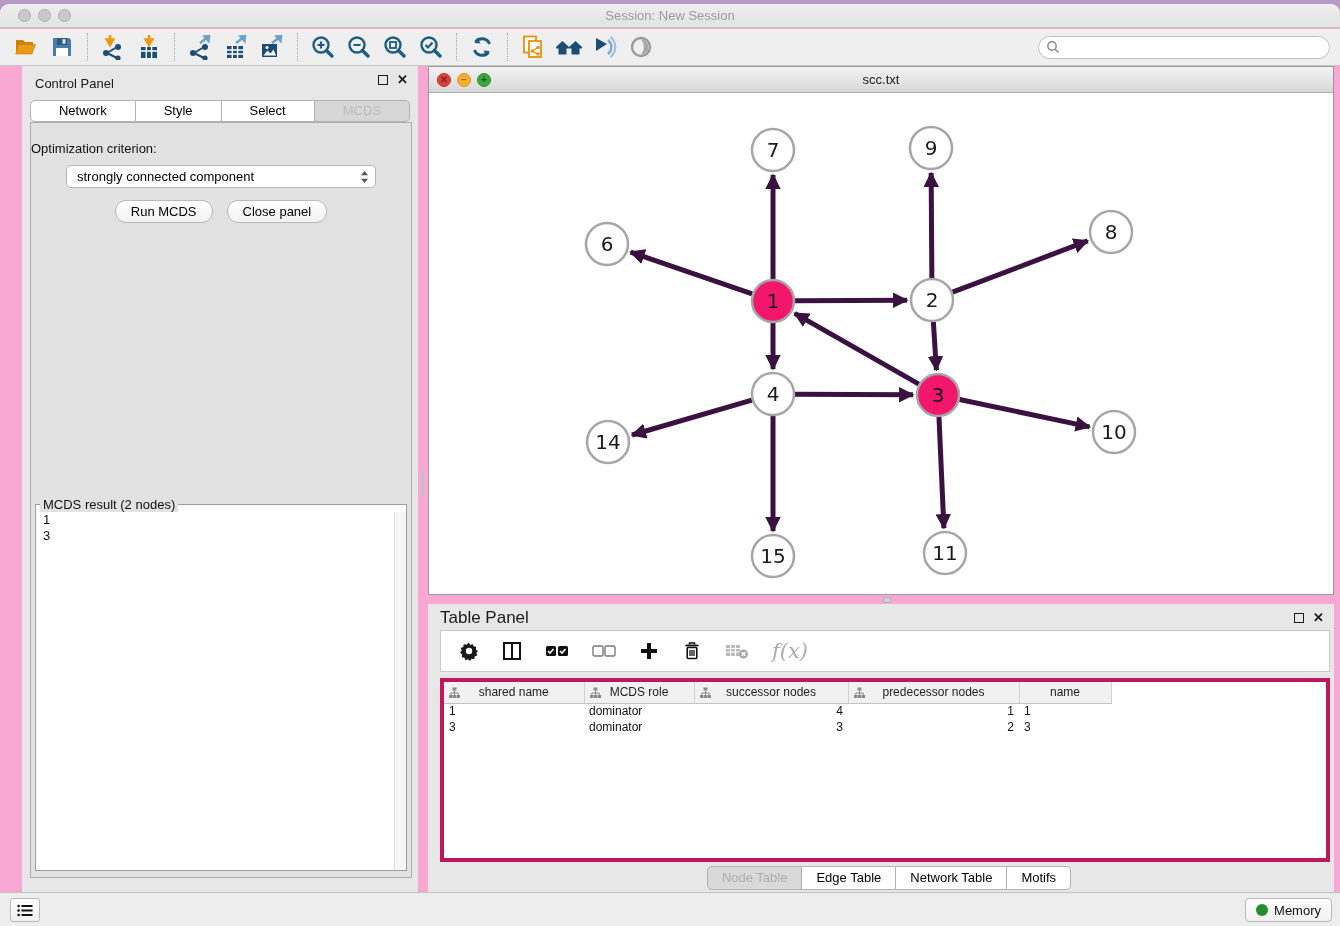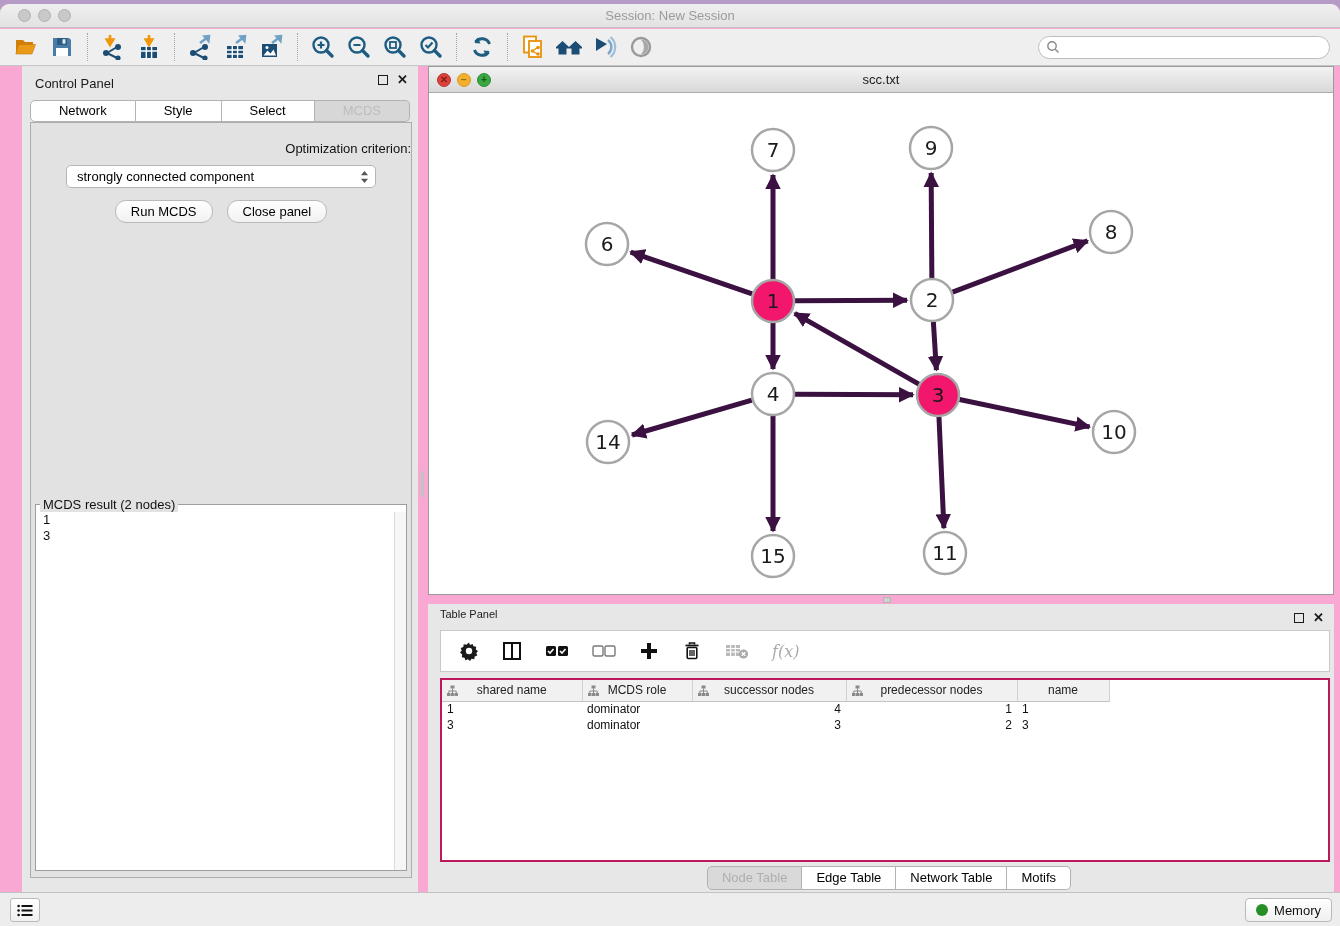--- a/index.html
+++ b/index.html
@@ -40,21 +40,21 @@
   .float-ic { width:10px; height:10px; border:1.6px solid #1a1a1a; display:inline-block; }
   .close-ic { font-size:13px; font-weight:bold; color:#1a1a1a; line-height:10px; }
   .cp-tabs { position:absolute; top:34px; left:0; width:100%; text-align:center; z-index:2; }
   .seg { display:inline-block; vertical-align:top; padding:2px 28px; font-size:13px;
     line-height:16px; background:#fff; border:1px solid #b2b2b2; border-left:none; color:#000; }
   .seg:first-child { border-left:1px solid #b2b2b2; border-radius:5px 0 0 5px; }
   .seg:last-child { border-radius:0 5px 5px 0; }
   .seg.active { background:#d7d7d7; color:#bdbdbd; }
   .cp-content { position:absolute; left:8px; right:6px; top:56px; bottom:14px;
     background:#e2e2e2; border:1px solid #adadad; }
-  .opt-label { margin-top:18px; text-align:right; font-size:13px; color:#111; }
+  .opt-label { margin-top:18px; text-align:left; font-size:13px; color:#111; }
   .select-row { margin:9px auto 0; width:310px; height:23px; background:#fff;
     border:1px solid #b5b5b5; border-radius:5px; display:flex; align-items:center;
     padding:0 6px 0 10px; font-size:13px; }
   .select-row span { flex:1; }
   .btn-row { margin-top:12px; display:flex; justify-content:center; gap:14px; }
   .btn { background:linear-gradient(#ffffff,#f1f1f1); border:1px solid #b9b9b9;
     border-radius:11px; font-size:13px; padding:3px 15px; color:#000;
     font-family:"Liberation Sans",sans-serif; }
   fieldset.result { position:absolute; left:4px; right:4px; top:374px; bottom:6px;
     border:1px solid #9e9e9e; background:#fff; }
@@ -83,29 +83,29 @@
     display:flex; align-items:center; justify-content:center; line-height:1; }
   .nf-close { background:#de4137; border:1px solid #b33a31; color:#7e1f1a; }
   .nf-min   { background:#f2b02c; border:1px solid #d89a23; color:#8e6a14; }
   .nf-max   { background:#3aa741; border:1px solid #2c8f33; color:#14581a; }
   .nf-title { position:absolute; left:0; right:0; top:0; height:26px; line-height:26px;
     text-align:center; font-size:13px; color:#1a1a1a; }
   .nf-canvas { position:relative; width:100%; height:501px; background:#fff; }
 
   
   .table-panel { position:absolute; left:406px; right:6px; top:538px; bottom:0; background:#e7e7e7; }
-  .tp-title { position:absolute; top:4px; left:12px; font-size:11px; color:#1a1a1a; }
+  .tp-title { position:absolute; top:4px; left:12px; font-size:17px; color:#1a1a1a; }
   .tp-toolbar { position:absolute; left:12px; right:4px; top:26px; height:42px;
     background:#fff; border:1px solid #c9c9c9; display:flex; align-items:center;
     gap:23px; padding-left:18px; }
   .tp-ic { display:flex; align-items:center; justify-content:center; border:none;
     background:transparent; }
-  .fx { font-family:"DejaVu Serif",serif; font-style:italic; font-size:16px; color:#ababab; }
+  .fx { font-family:"DejaVu Serif",serif; font-style:italic; font-size:21px; color:#ababab; }
   .tbl-wrap { position:absolute; left:12px; right:4px; top:74px; height:184px;
-    background:#fff; border:2px solid #be185d; overflow:hidden; }
+    background:#fff; border:4px solid #be185d; overflow:hidden; }
   table.node-table { border-collapse:collapse; table-layout:fixed; }
   table.node-table th { position:relative; height:21px; background:#f1f1f1;
     border-right:1px solid #d2d2d2; border-bottom:1px solid #c4c4c4;
     font-size:12px; font-weight:normal; color:#222; text-align:center; }
   table.node-table th .col-ic { position:absolute; left:5px; top:5px; }
   table.node-table td { height:16px; font-size:12px; color:#111; padding:0 5px;
     white-space:nowrap; }
   .tbl-tabs { position:absolute; left:16px; right:0; top:262px; text-align:center; }
   .tbl-tabs .seg { padding:3px 14px; }
   .tbl-tabs .seg.active { background:#d9d9d9; color:#aeaeae; }

